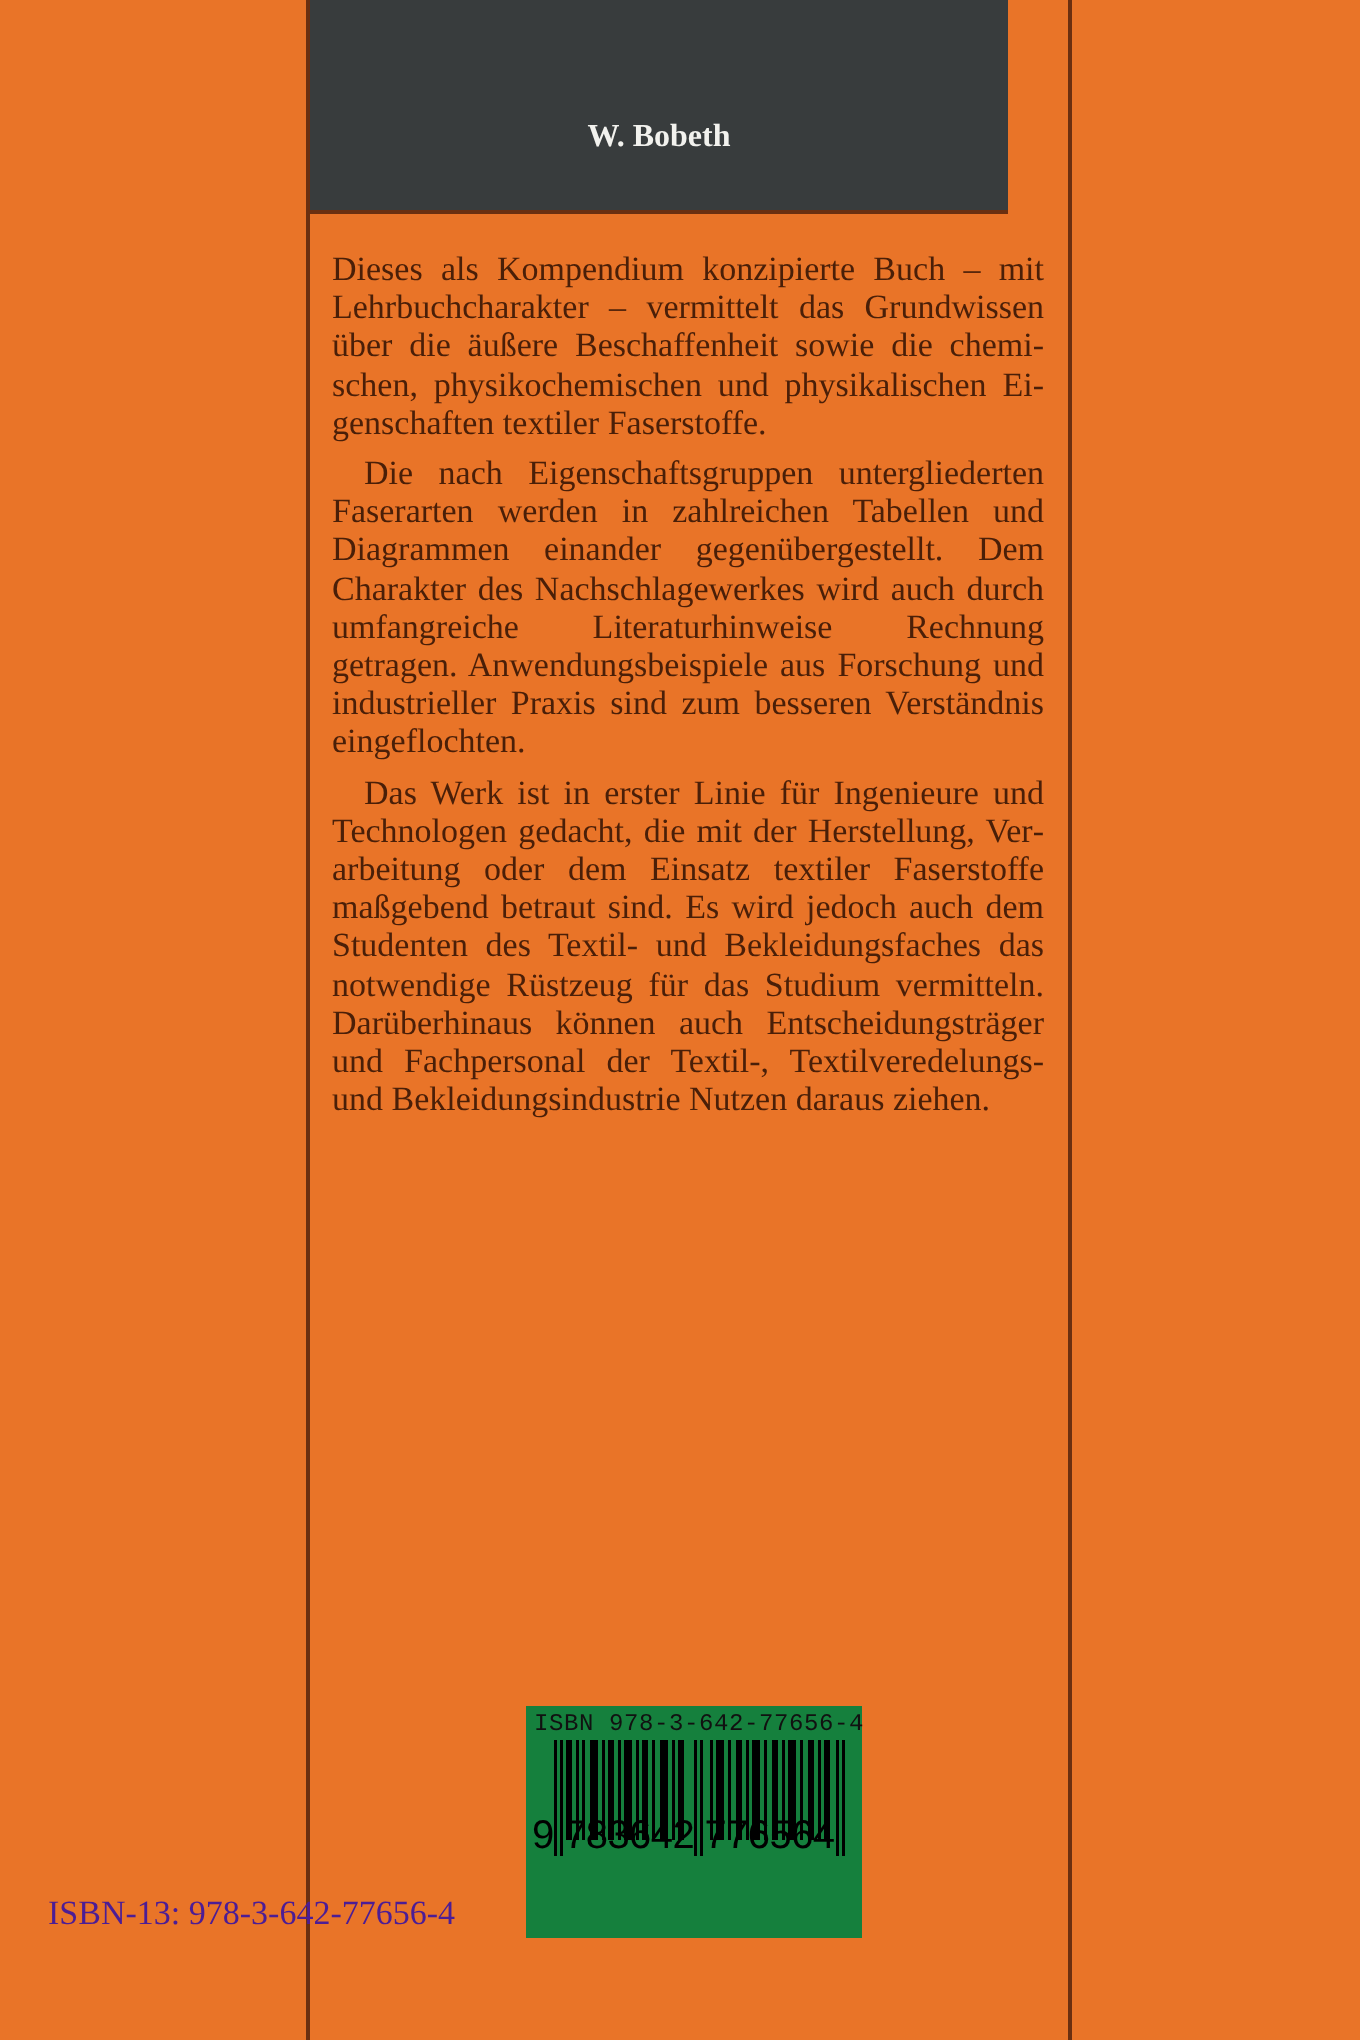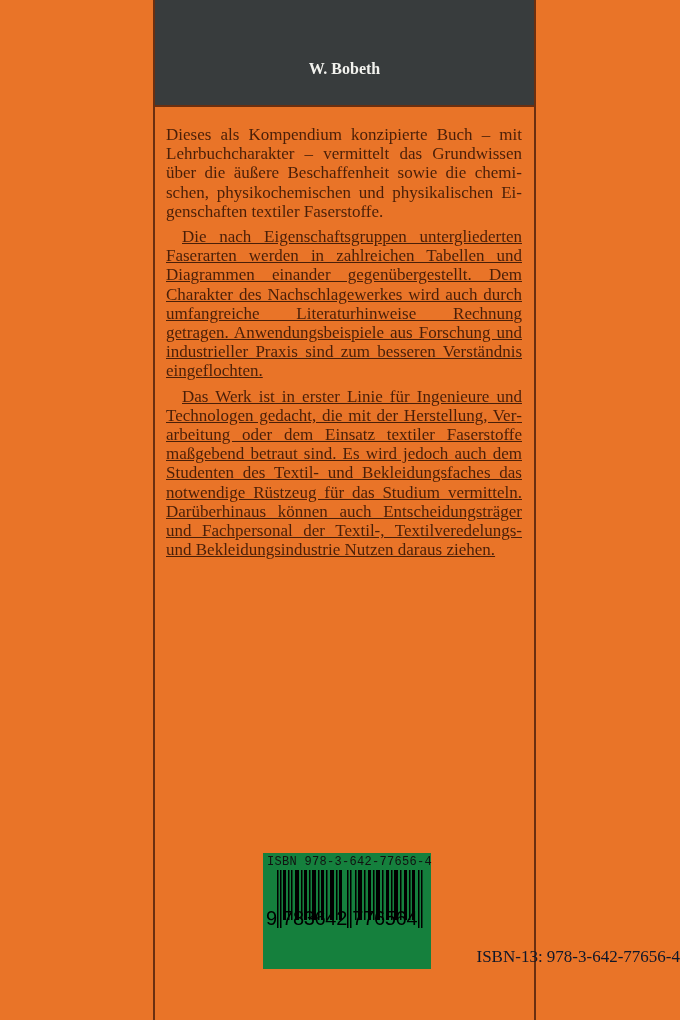--- a/index.html
+++ b/index.html
@@ -1,30 +1,30 @@
 <!DOCTYPE html>
 <html><head>
 <meta charset="utf-8">
 <style>
   html, body { margin:0; padding:0; }
   body { width:680px; height:1020px; background:#e97428; position:relative; overflow:hidden; font-family:"Liberation Serif","DejaVu Serif",serif; }
   .rule-v { position:absolute; top:0; bottom:0; width:2px; background:#6b2f10; }
   .rule-left { left:153px; }
   .rule-right { left:534px; }
-  .header { position:absolute; left:155px; width:379px; top:0; height:105px; background:#383c3d; border-bottom:2px solid #6b2f10; text-align:center; }
+  .header { position:absolute; left:155px; width:349px; top:0; height:105px; background:#383c3d; border-bottom:2px solid #6b2f10; text-align:center; }
   .header .author, .header .title { color:#f2f2ee; font-weight:bold; font-size:16px; line-height:20px; }
   .header .author { margin-top:59px; }
   .body-text { position:absolute; left:166px; width:356px; top:125px; color:#4a1f08; font-size:17px; line-height:19.2px; text-align:justify; hyphens:manual; }
   .body-text p { margin:0 0 6px 0; text-indent:0; }
-  .body-text p + p { text-indent:16px;text-decoration:underline; }
+  .body-text p + p { text-indent:16px; }
   .barcode { position:absolute; left:263px; top:853px; width:168px; height:116px; background:#15803d; }
   .barcode .isbn-top { font-family:"Liberation Mono","DejaVu Sans Mono",monospace; font-size:12px; color:#111; position:absolute; left:4px; top:2px; letter-spacing:0.3px; white-space:nowrap; }
   .barcode .bars { position:absolute; left:14px; top:17px; width:146px; height:58px; }
   .barcode .digits { position:absolute; left:3px; top:54px; font-family:"Liberation Sans","DejaVu Sans",sans-serif; font-size:20px; color:#000; white-space:nowrap; letter-spacing:-0.3px; }
-  .isbn13 { position:absolute; left:0; width:680px; top:947px; text-align:right; font-size:17px; color:#0f172a; padding-left:2px; box-sizing:border-box; }
+  .isbn13 { position:absolute; left:0; width:680px; top:947px; text-align:left; font-size:17px; color:#4c1d95; padding-left:24px; box-sizing:border-box; }
 </style>
 </head>
 <body>
 
 <div class="rule-v rule-left"></div>
 <div class="rule-v rule-right"></div>
 
 <div class="header">
   <div class="author">W. Bobeth</div>
 </div>

